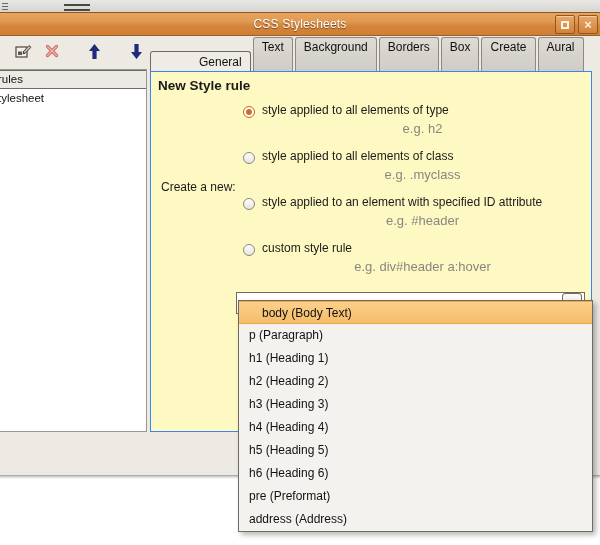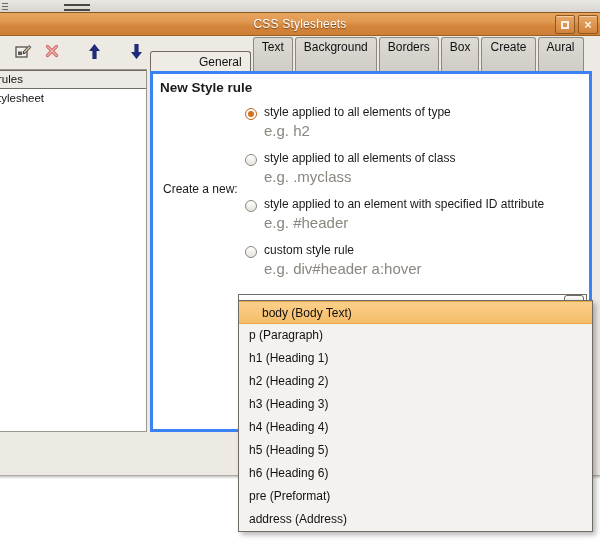--- a/index.html
+++ b/index.html
@@ -180,22 +180,22 @@
     font-weight: normal;
     padding-left: 48px;
   }
 
   
   .panel {
     position: absolute;
     left: 150px; top: 58px;
     width: 442px;
     height: 361px;
-    background: #ffffff;
-    border: 3px solid #3b82f6;
+    background: #fef9c3;
+    border: 1px solid #3b82f6;
     box-sizing: border-box;
   }
   .panel-title {
     position: absolute;
     left: 7px; top: 6px;
     font-size: 13.5px;
     font-weight: bold;
     color: #1a1a1a;
     font-family: "Liberation Sans", sans-serif;
   }
@@ -243,25 +243,26 @@
     background: #d2701d;
   }
   .opt-label {
     font-size: 12px;
     color: #1a1a1a;
     line-height: 17px;
     cursor: pointer;
     font-family: "Liberation Sans", sans-serif;
   }
   .opt-hint {
-    font-size: 15px;
+    font-size: 13px;
     color: #8a867f;
     margin: 1px 0 9px 19px;
     line-height: 16px;
     font-family: "Liberation Sans", sans-serif;
+    text-align: center;
   }
 
   
   .combo {
     position: absolute;
     left: 85px; top: 220px;
     width: 349px;
     height: 22px;
     background: #ffffff;
     border: 1px solid #6f6b64;

